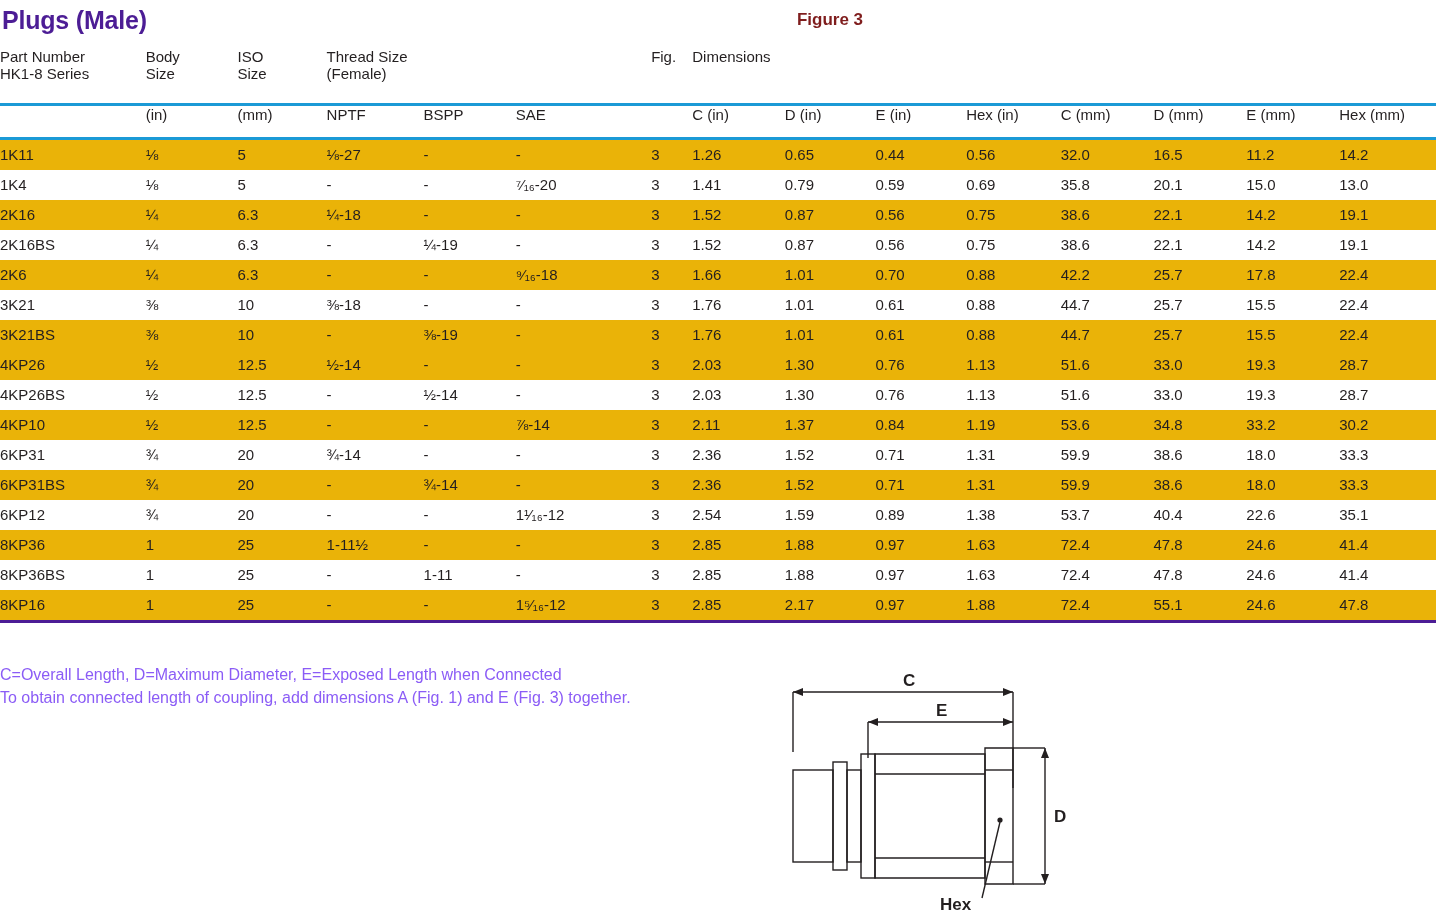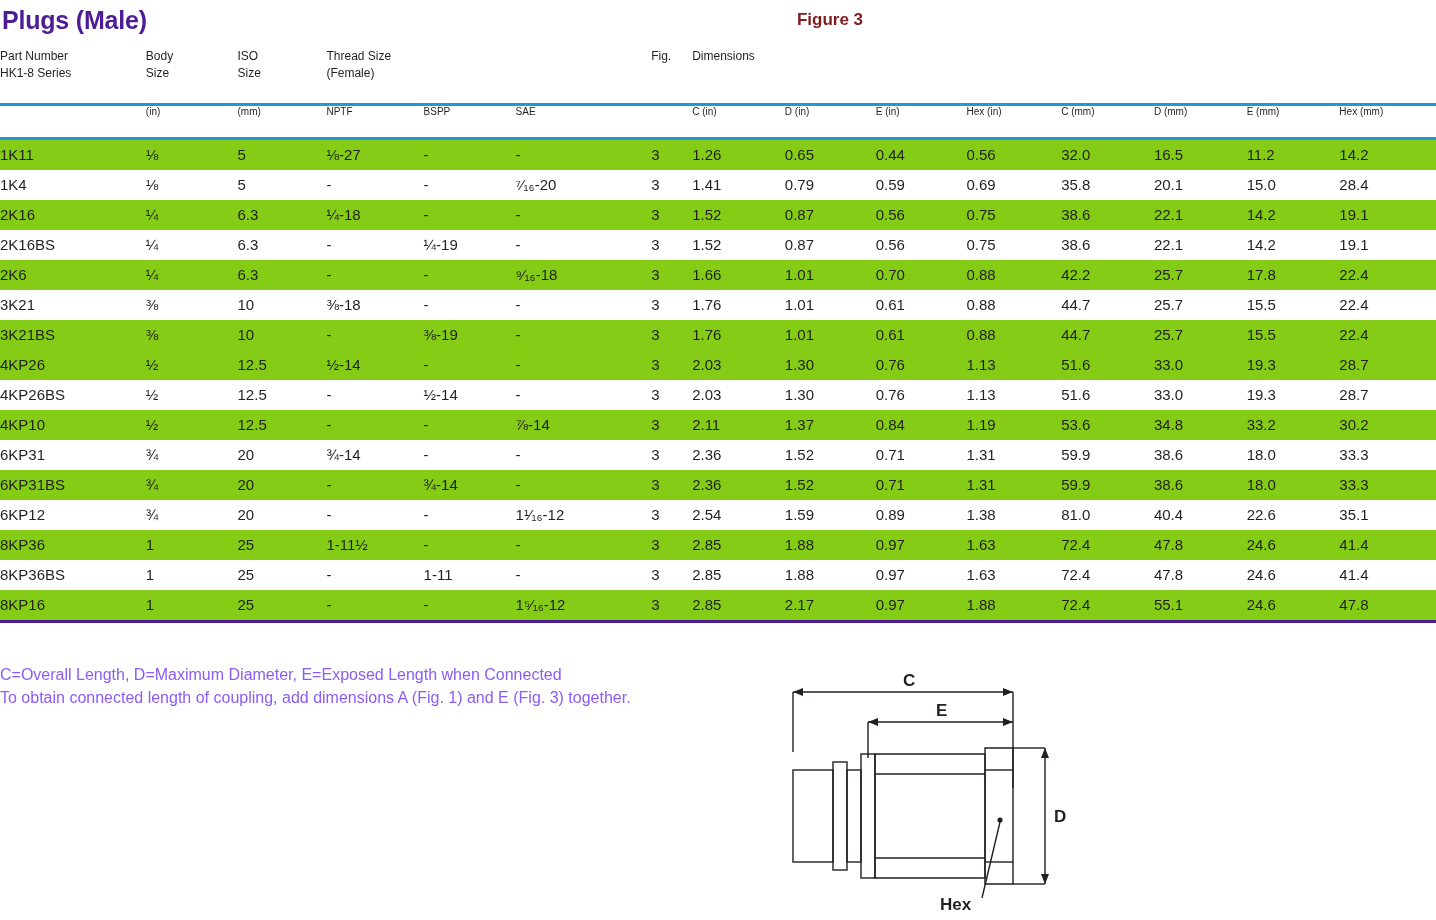--- a/index.html
+++ b/index.html
@@ -57,44 +57,44 @@
     font-size: 15px;
   }
   table.specs td, table.specs th {
     padding: 0;
     vertical-align: top;
     text-align: left;
     font-weight: normal;
   }
   .hdr-cell {
     font-weight: bold;
-    font-size: 12px;
+    font-size: 15px;
     line-height: 17px;
     padding-bottom: 2px;
     vertical-align: top;
   }
   .hdr-row1 td {
     height: 52px;
   }
   .sub-row td {
     font-weight: bold;
-    font-size: 10px;
+    font-size: 15px;
     height: 28px;
     padding-top: 4px;
   }
   tr.rule td {
     border-bottom: 3px solid #1b9ad6;
     height: 3px;
     padding: 0;
   }
   tbody.data tr {
     height: 30px;
   }
   tbody.data tr.alt {
-    background: #84cc16;
+    background: #eab308;
   }
   tbody.data td {
     height: 30px;
     line-height: 30px;
     font-size: 15px;
     color: #231f20;
     white-space: nowrap;
   }
   tbody.data tr.lastrow td {
     border-bottom: 3px solid #4c1d95;
@@ -216,21 +216,21 @@
           <td class="c-bspp">-</td>
           <td class="c-sae">⁷⁄₁₆-20</td>
           <td class="c-fig">3</td>
           <td class="c-cin">1.41</td>
           <td class="c-din">0.79</td>
           <td class="c-ein">0.59</td>
           <td class="c-hexin">0.69</td>
           <td class="c-cmm">35.8</td>
           <td class="c-dmm">20.1</td>
           <td class="c-emm">15.0</td>
-          <td class="c-hexmm">28.4</td>
+          <td class="c-hexmm">13.0</td>
         </tr>
         <tr class="alt">
           <td class="c-part">2K16</td>
           <td class="c-body">¼</td>
           <td class="c-iso">6.3</td>
           <td class="c-nptf">¼-18</td>
           <td class="c-bspp">-</td>
           <td class="c-sae">-</td>
           <td class="c-fig">3</td>
           <td class="c-cin">1.52</td>
@@ -400,21 +400,21 @@
           <td class="c-body">¾</td>
           <td class="c-iso">20</td>
           <td class="c-nptf">-</td>
           <td class="c-bspp">-</td>
           <td class="c-sae">1¹⁄₁₆-12</td>
           <td class="c-fig">3</td>
           <td class="c-cin">2.54</td>
           <td class="c-din">1.59</td>
           <td class="c-ein">0.89</td>
           <td class="c-hexin">1.38</td>
-          <td class="c-cmm">81.0</td>
+          <td class="c-cmm">53.7</td>
           <td class="c-dmm">40.4</td>
           <td class="c-emm">22.6</td>
           <td class="c-hexmm">35.1</td>
         </tr>
         <tr class="alt">
           <td class="c-part">8KP36</td>
           <td class="c-body">1</td>
           <td class="c-iso">25</td>
           <td class="c-nptf">1-11½</td>
           <td class="c-bspp">-</td>

